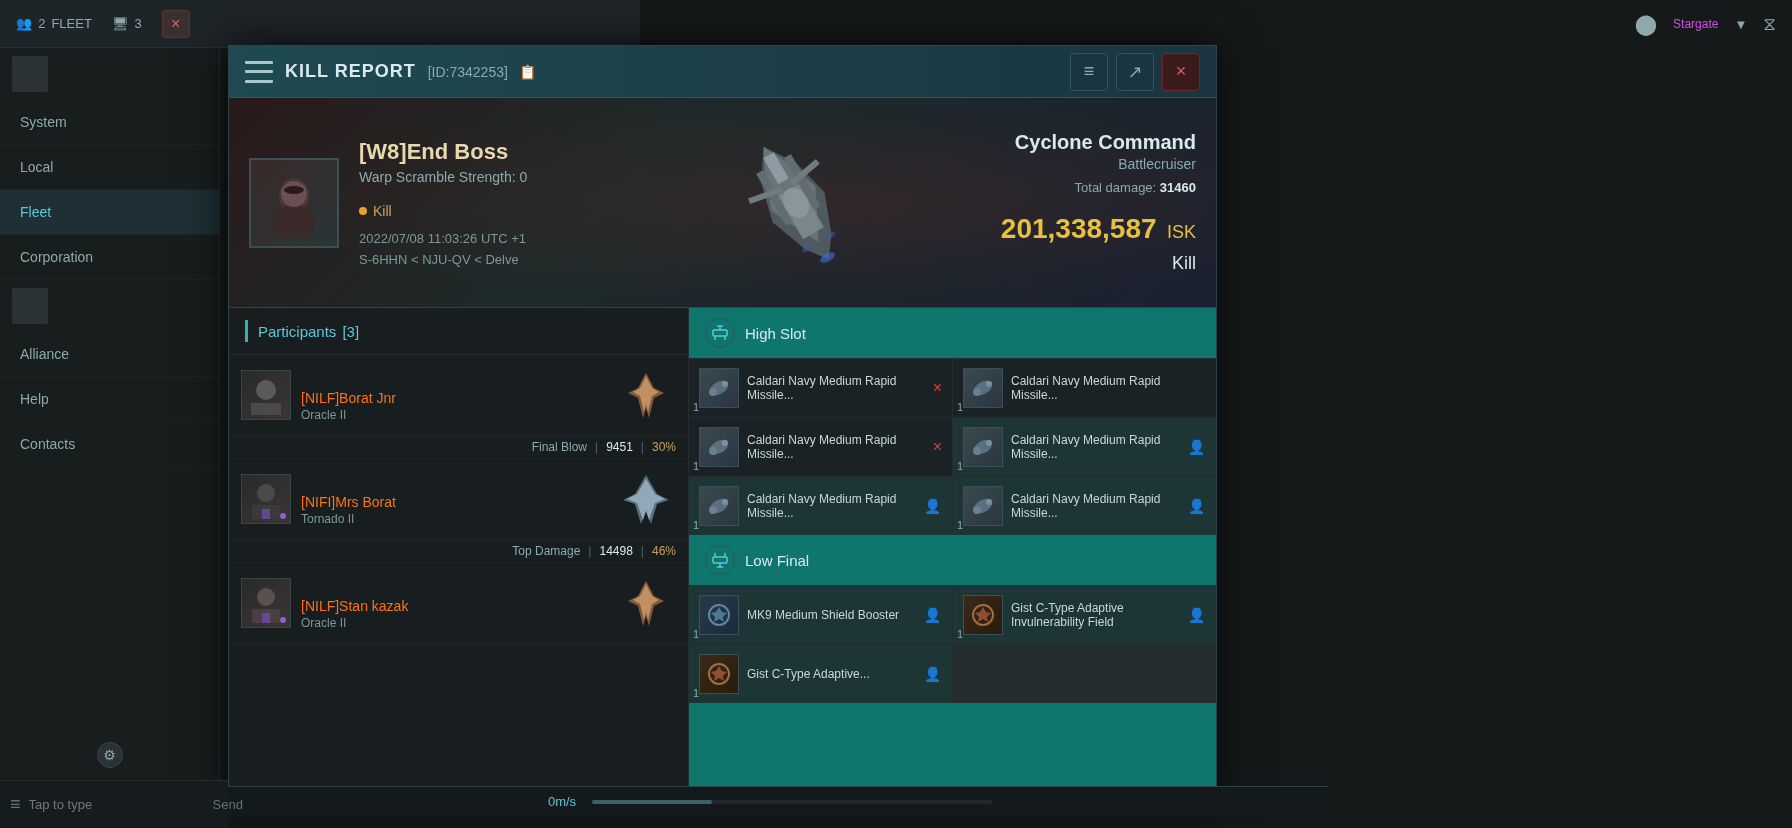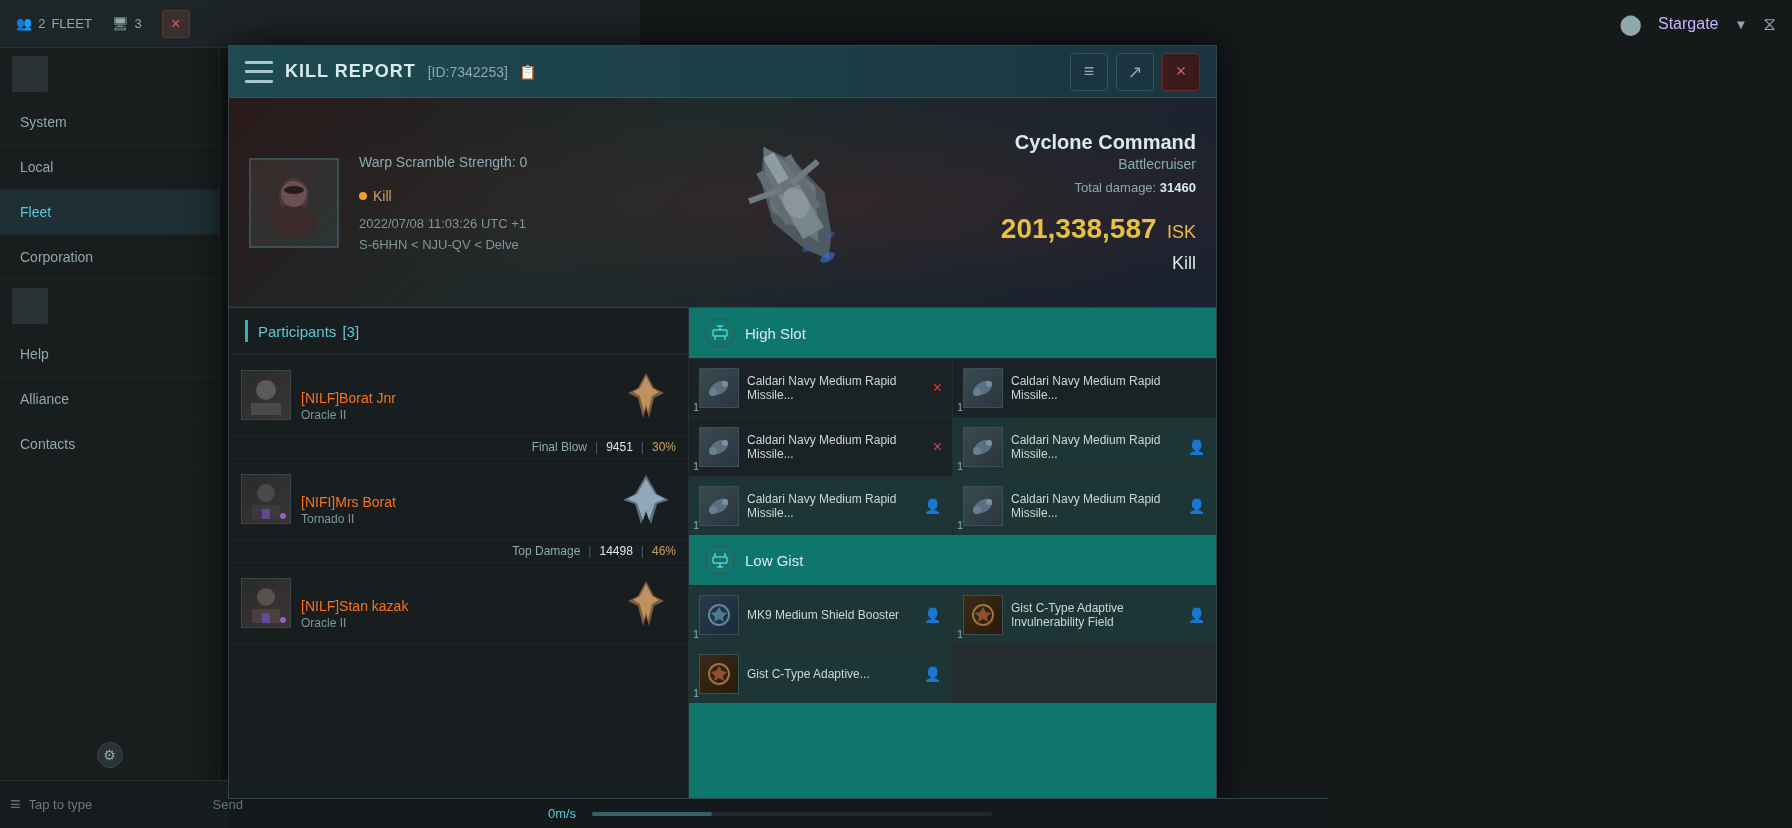--- a/index.html
+++ b/index.html
@@ -451,21 +451,21 @@
     }
 
     
     ::-webkit-scrollbar { width: 6px; }
     ::-webkit-scrollbar-track { background: #141a1c; }
     ::-webkit-scrollbar-thumb { background: #2e4448; border-radius: 3px; }
 
     
     .speed-bar {
       position: absolute;
-      bottom: 0;
+      bottom: 12px;
       left: 228px;
       width: 1100px;
       height: 30px;
       background: #141a1c;
       border-top: 1px solid #2e4448;
       display: flex;
       align-items: center;
       justify-content: center;
       color: #5dc8d8;
       font-size: 13px;
@@ -527,45 +527,45 @@
     <span>🖥</span>
     <span>3</span>
   </div>
   <div class="top-bar-close">
     <span>×</span>
   </div>
 </div>
 
 <div class="top-right">
   <span style="font-size:20px; color:#8fa8aa;">⬤</span>
-  <span style="color:#c4b5fd;font-size:16px;">Stargate</span>
+  <span style="color:#d946ef;font-size:12px;">Stargate</span>
   <span style="color:#8fa8aa;">▼</span>
   <span style="font-size:18px; color:#8fa8aa;">⧖</span>
 </div>
 
 <div class="sidebar">
   <div class="sidebar-avatar"></div>
   <div class="sidebar-item">
     <span>System</span>
   </div>
   <div class="sidebar-item">
     <span>Local</span>
   </div>
   <div class="sidebar-item active">
     <span>Fleet</span>
   </div>
   <div class="sidebar-item">
     <span>Corporation</span>
   </div>
   <div class="sidebar-avatar" style="margin-top:8px;"></div>
   <div class="sidebar-item">
+    <span>Alliance</span>
+  </div>
+  <div class="sidebar-item">
     <span>Help</span>
-  </div>
-  <div class="sidebar-item">
-    <span>Alliance</span>
   </div>
   <div class="sidebar-item">
     <span>Contacts</span>
   </div>
   <div style="position:absolute; bottom:60px; left:0; width:100%; display:flex; justify-content:center;">
     <div style="width:26px; height:26px; background:#2a3235; border:1px solid #3a4548; border-radius:50%; display:flex;align-items:center;justify-content:center; color:#8aaab0; font-size:14px; cursor:pointer;">⚙</div>
   </div>
 </div>
 
 <div class="modal">
@@ -598,20 +598,21 @@
       <div class="pilot-avatar-inner">
         <svg width="70" height="70" viewBox="0 0 70 70">
           <ellipse cx="35" cy="28" rx="15" ry="18" fill="#4a3535"></ellipse>
           <ellipse cx="35" cy="55" rx="22" ry="18" fill="#3a2a2a"></ellipse>
           <circle cx="35" cy="26" r="13" fill="#6a5050"></circle>
           <ellipse cx="35" cy="22" rx="10" ry="4" fill="#2a1a1a"></ellipse>
         </svg>
       </div>
     </div>
     <div class="pilot-info">
+      <div class="pilot-name">[W8]End Boss</div>
       <div class="pilot-detail">Warp Scramble Strength: 0</div>
       <div class="kill-label-badge">
         <div class="kill-dot"></div>
         <span>Kill</span>
       </div>
       <div class="kill-meta">2022/07/08 11:03:26 UTC +1</div>
       <div class="kill-meta">S-6HHN &lt; NJU-QV &lt; Delve</div>
     </div>
 
     <div class="ship-area">
@@ -846,21 +847,21 @@
       <div class="eq-section-header">
         <div class="eq-section-icon">
           <svg width="18" height="18" viewBox="0 0 18 18">
             <rect x="2" y="6" width="14" height="6" fill="none" stroke="#5dc8d8" stroke-width="1.5" rx="1"></rect>
             <line x1="4" y1="2" x2="4" y2="6" stroke="#5dc8d8" stroke-width="1.5"></line>
             <line x1="14" y1="2" x2="14" y2="6" stroke="#5dc8d8" stroke-width="1.5"></line>
             <line x1="9" y1="12" x2="9" y2="16" stroke="#5dc8d8" stroke-width="1.5"></line>
             <line x1="6" y1="16" x2="12" y2="16" stroke="#5dc8d8" stroke-width="1.5"></line>
           </svg>
         </div>
-        <span class="eq-section-title">Low Gist</span>
+        <span class="eq-section-title">Low Final</span>
       </div>
 
       <div class="eq-grid">
 
         <div class="eq-item highlight">
           <span class="eq-item-count">1</span>
           <div class="eq-item-icon">
             <div style="width:100%;height:100%;background:linear-gradient(135deg,#2a3a4a,#1a2a3a);display:flex;align-items:center;justify-content:center;">
               <svg width="28" height="28" viewBox="0 0 28 28">
                 <circle cx="14" cy="14" r="10" fill="none" stroke="#5a8aa0" stroke-width="2"></circle>

